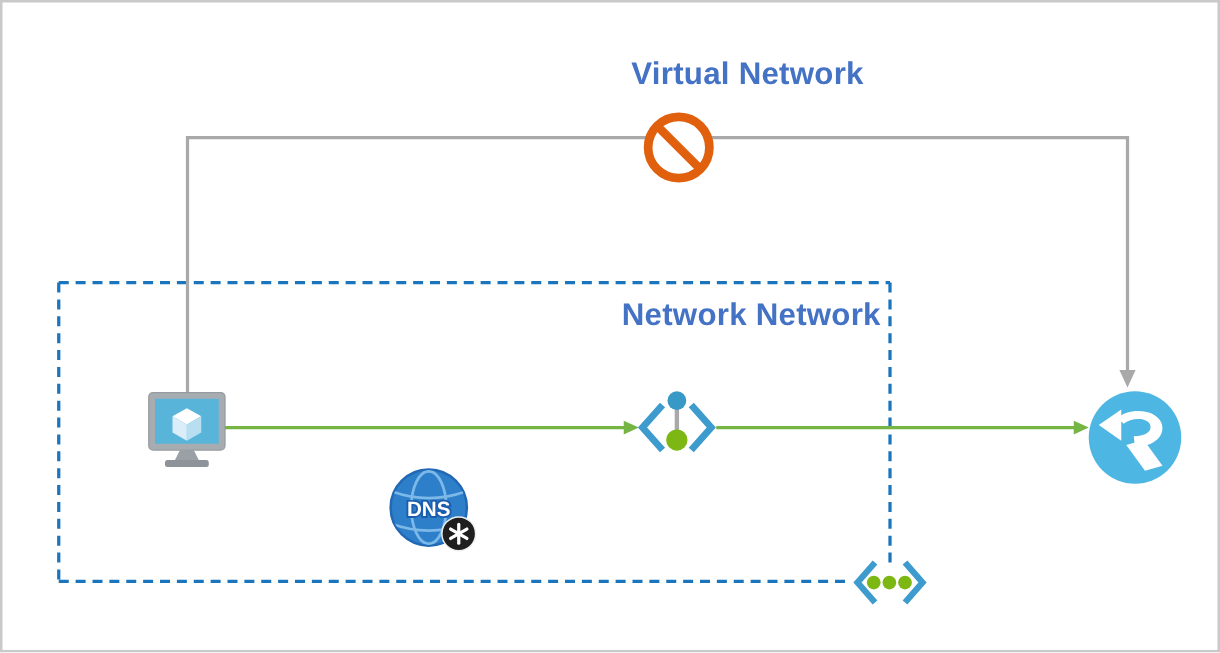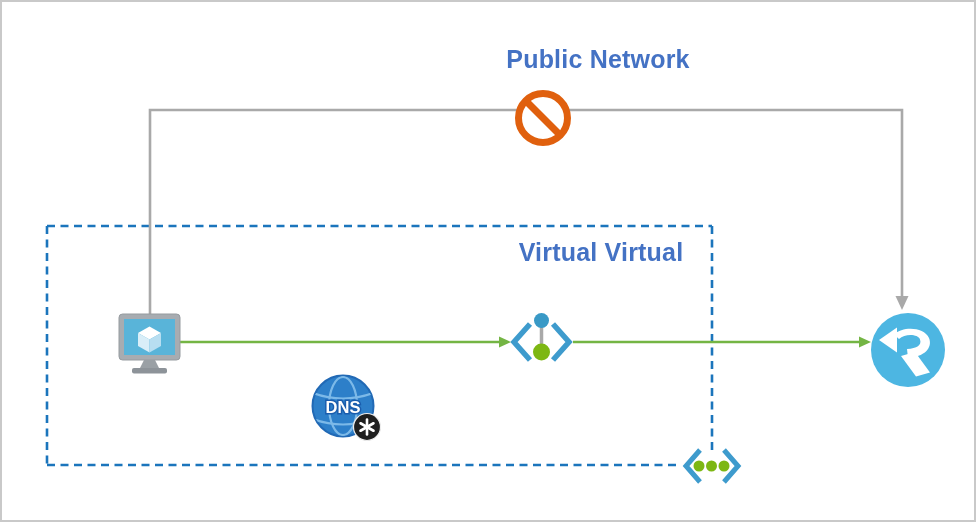--- a/index.html
+++ b/index.html
@@ -112,16 +112,16 @@
   <svg class="icon-svg" style="left:868px; top:310px;" width="76" height="76" viewBox="0 0 76 76">
     <circle cx="38" cy="38" r="37" fill="#4db6e2"></circle>
     <g fill="#ffffff">
       <polygon points="9,28 27,15.5 27,40.5"></polygon>
       <path d="M24 22.5 C 33 14, 54 15, 59 26 C 63 36, 54 45, 38 46 L 37 37
                C 47 36.5, 52 33, 50 27.5 C 48 22, 35 21.5, 29 27 Z"></path>
       <path d="M31 44 L 45 40 L 60 60.5 L 46 64.5 Z"></path>
     </g>
   </svg>
 
-  <div class="net-label" id="public-label">Public Network</div>
-  <div class="net-label" id="virtual-label">Virtual Virtual</div>
+  <div class="net-label" id="public-label">Virtual Network</div>
+  <div class="net-label" id="virtual-label">Network Network</div>
 
 </div>
 
 </body></html>

